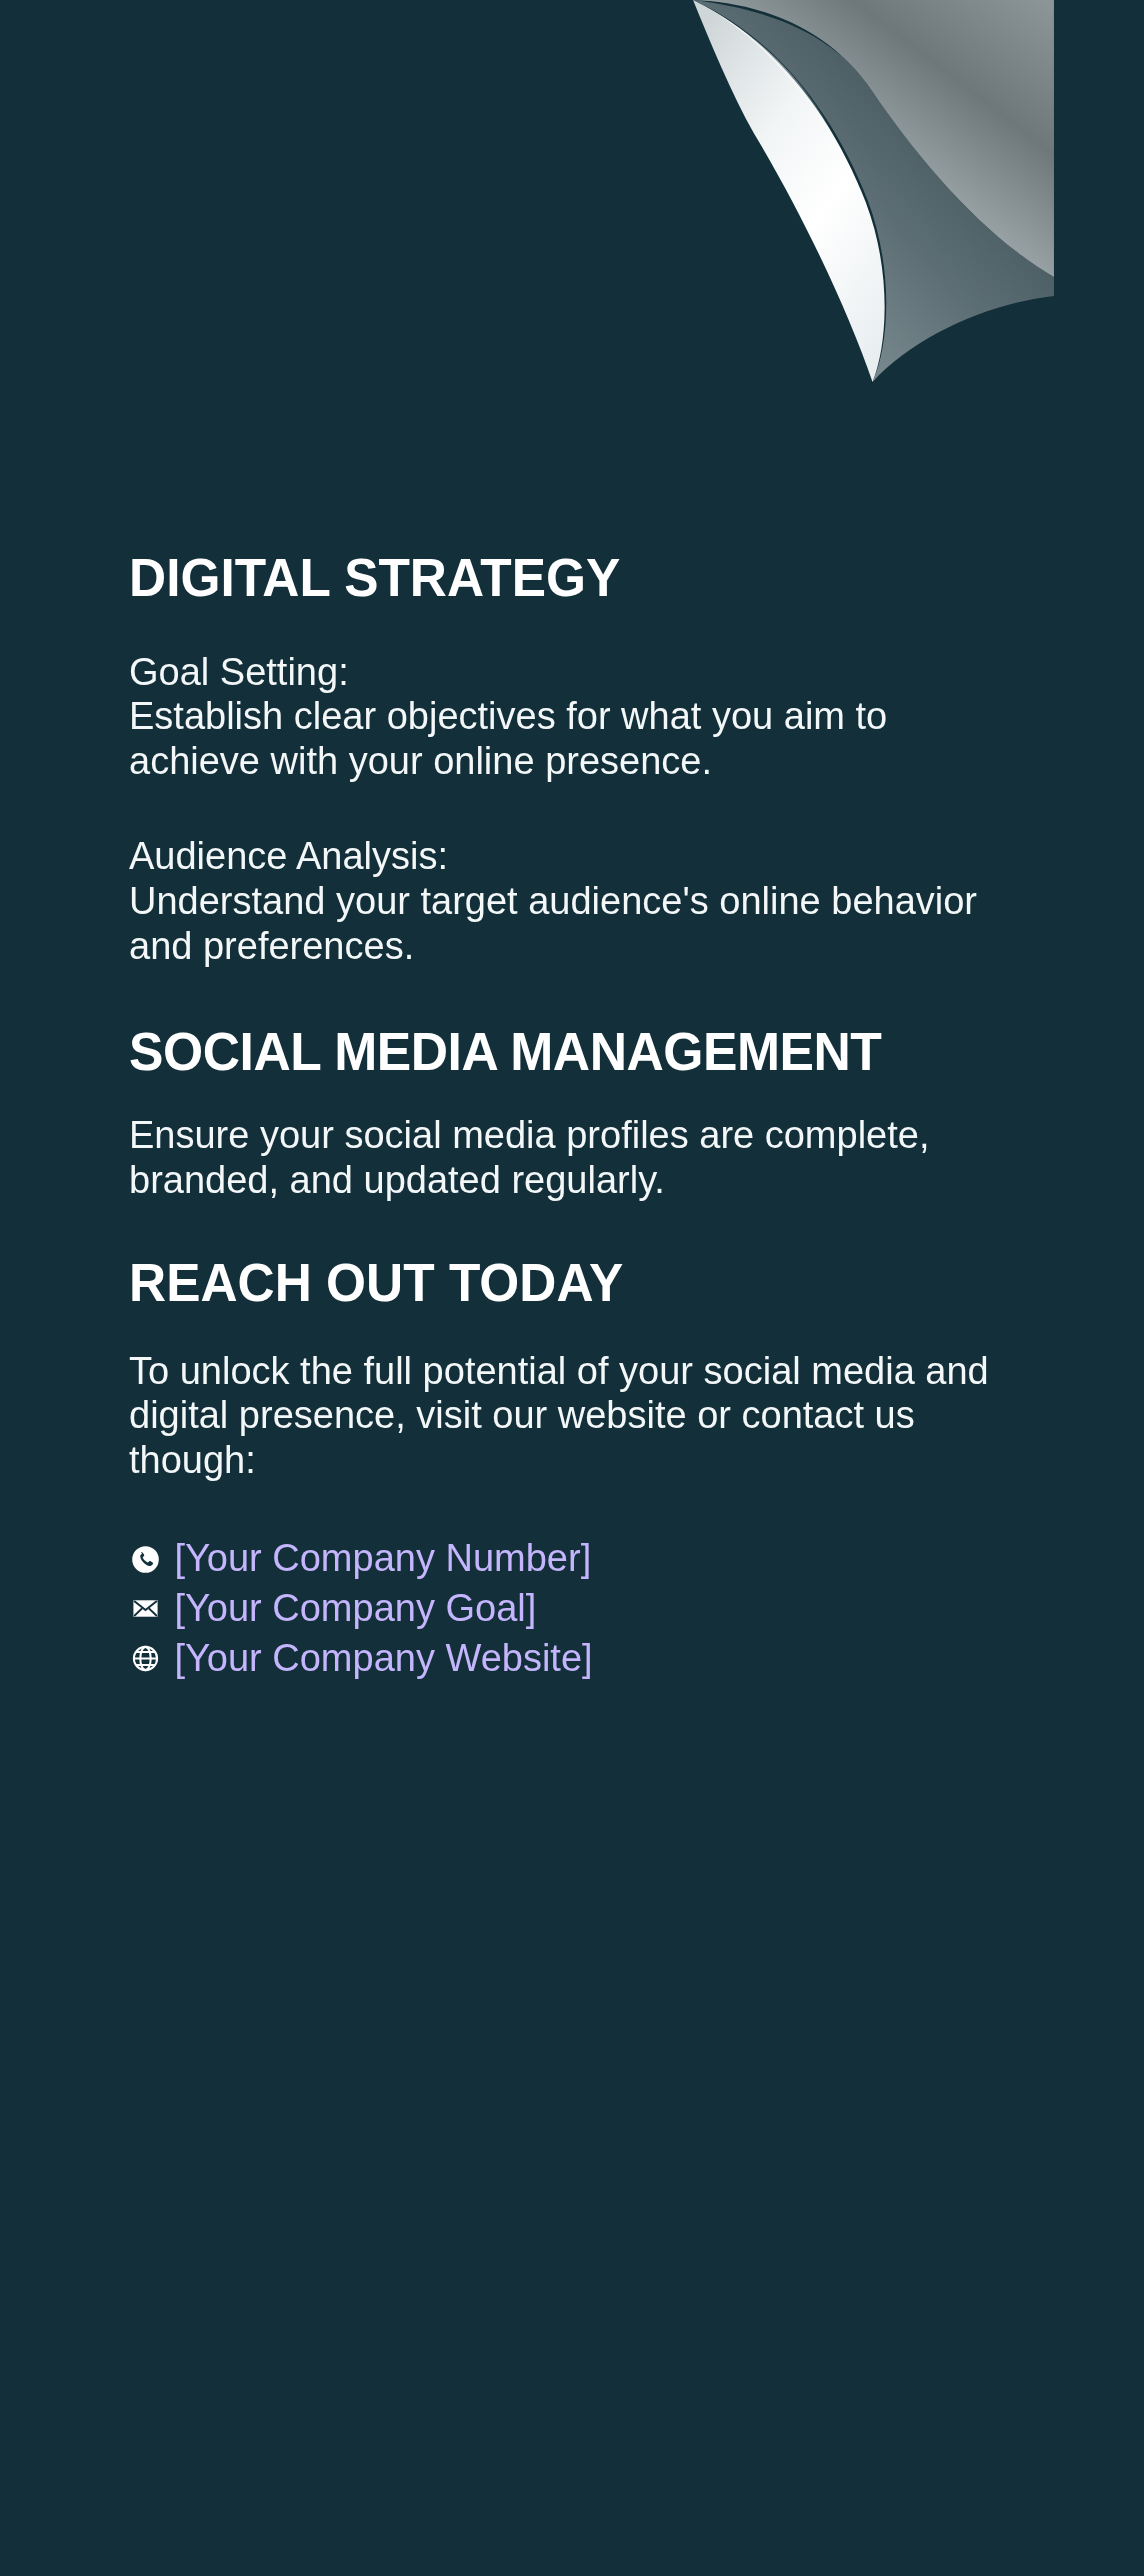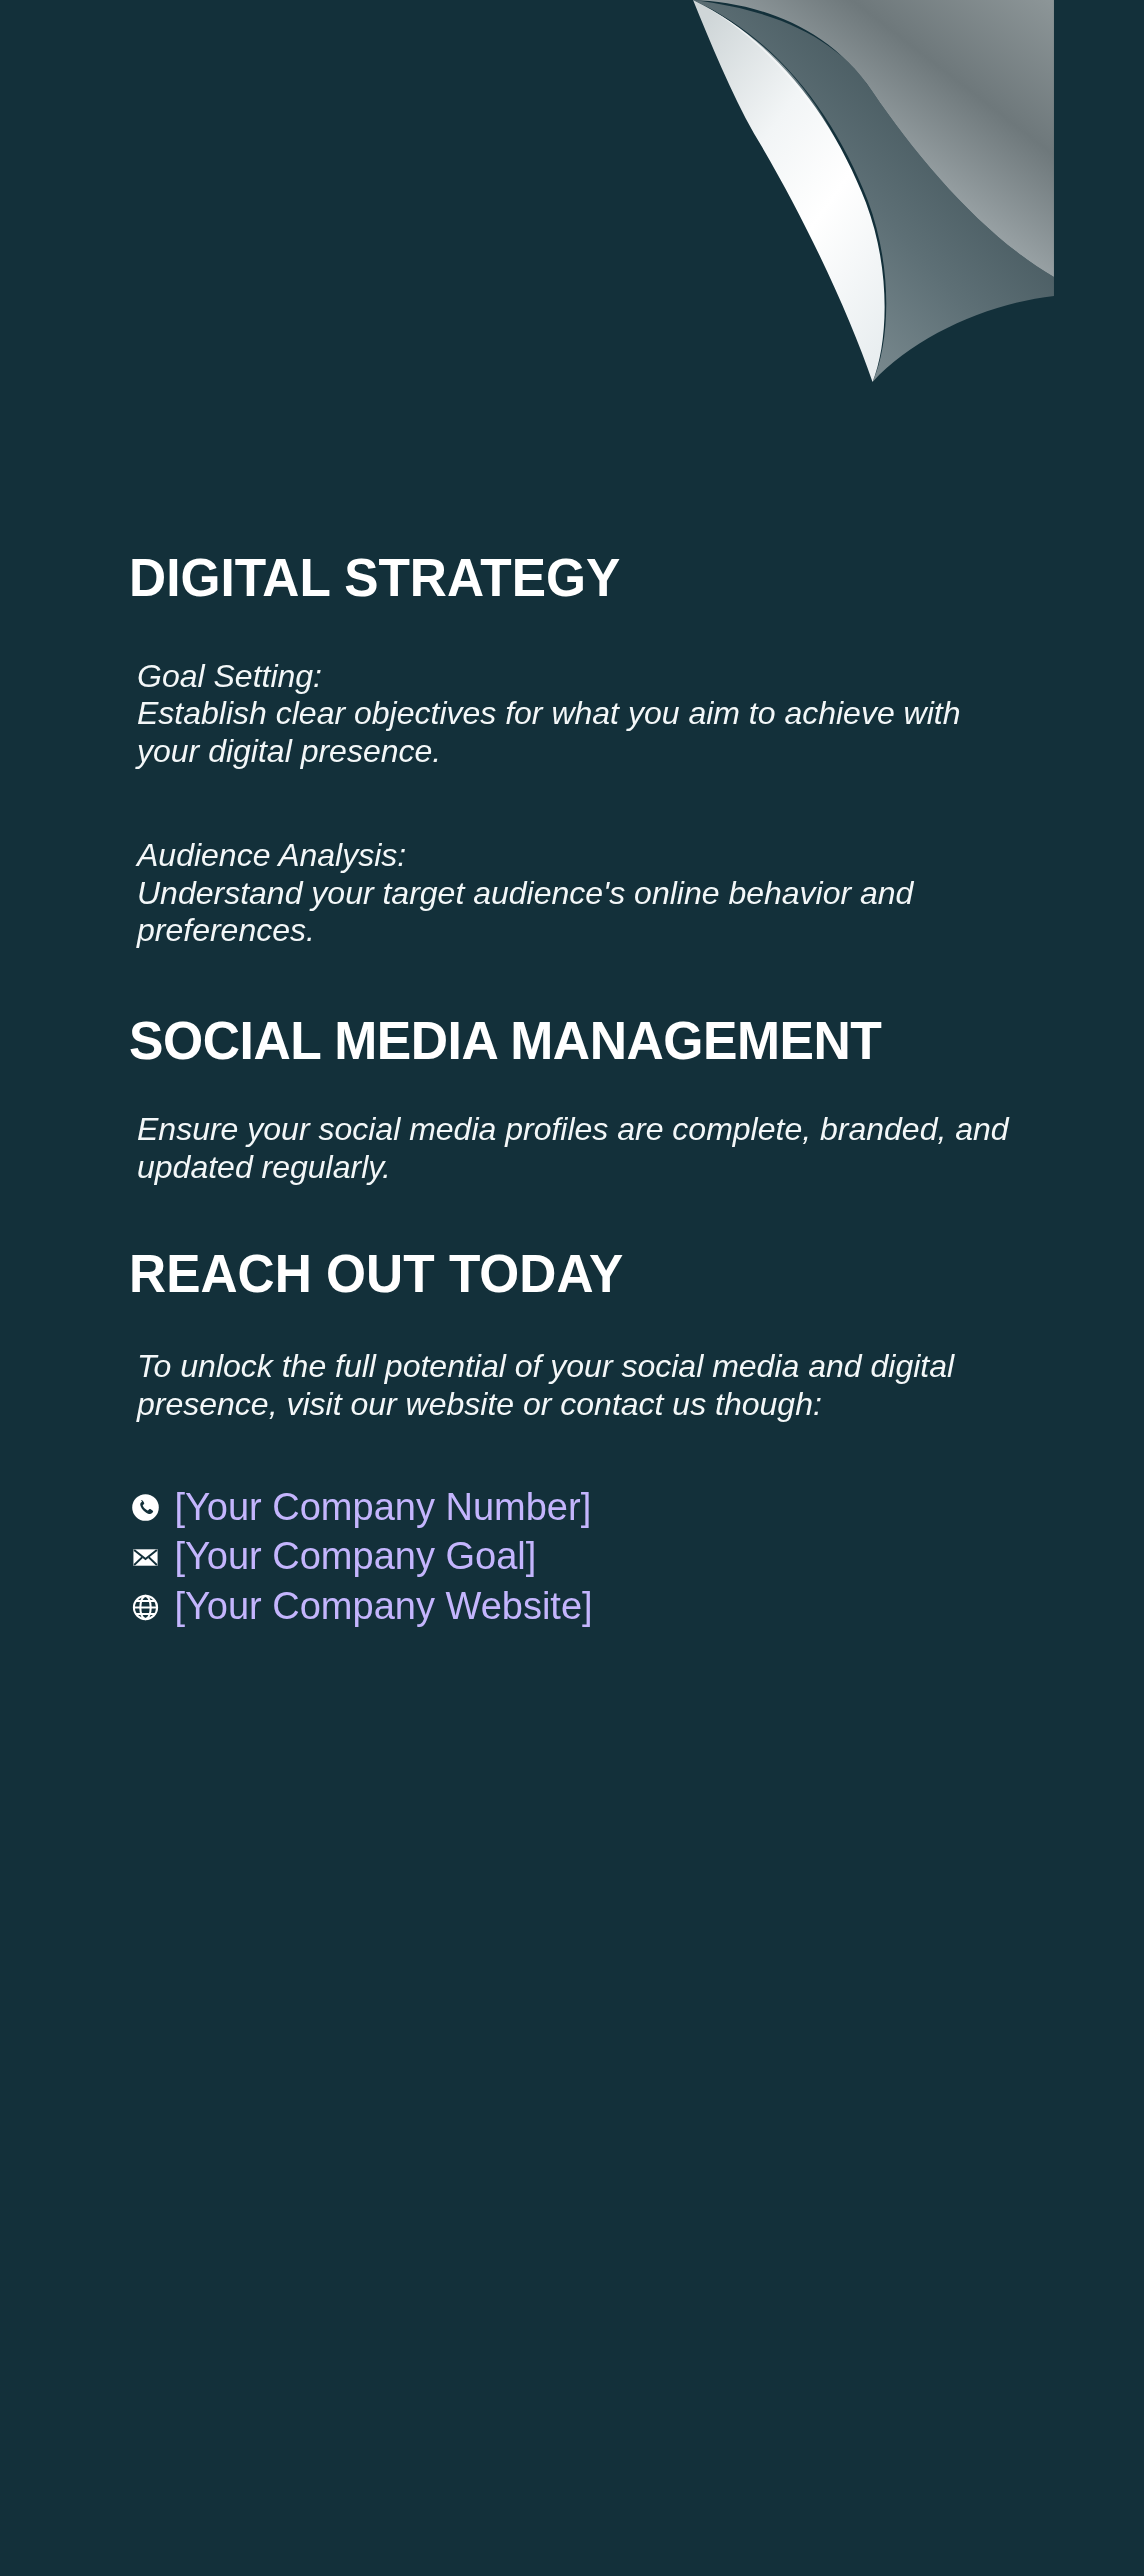--- a/index.html
+++ b/index.html
@@ -70,26 +70,25 @@
 
   .h-reach {
     font-size: 53px;
     letter-spacing: 0px;
     transform: scaleX(0.97);
     transform-origin: left center;
   }
 
   .para {
     color: #f3f7f8;
-    font-size: 32px;
+    font-size: 38px;
     line-height: 1.18;
     font-weight: 400;
-    margin: 8px;
+    margin: 0;
     max-width: 878px;
-    font-style: italic;
   }
 
   .gap-title-body   { height: 44px; }
   .gap-para         { height: 50px; }
   .gap-before-h2    { height: 55px; }
   .gap-h2-body      { height: 34px; }
   .gap-before-h3    { height: 52px; }
   .gap-h3-body      { height: 38px; }
   .gap-before-contact { height: 53px; }
 
@@ -167,21 +166,21 @@
   </div>
 
   <div class="content">
 
     <h1 class="heading h-digital">DIGITAL STRATEGY</h1>
 
     <div class="gap-title-body"></div>
 
     <p class="para">
       <span>Goal Setting:</span><br>
-      <span>Establish clear objectives for what you aim to achieve with your digital presence.</span>
+      <span>Establish clear objectives for what you aim to achieve with your online presence.</span>
     </p>
 
     <div class="gap-para"></div>
 
     <p class="para">
       <span>Audience Analysis:</span><br>
       <span>Understand your target audience's online behavior and preferences.</span>
     </p>
 
     <div class="gap-before-h2"></div>

